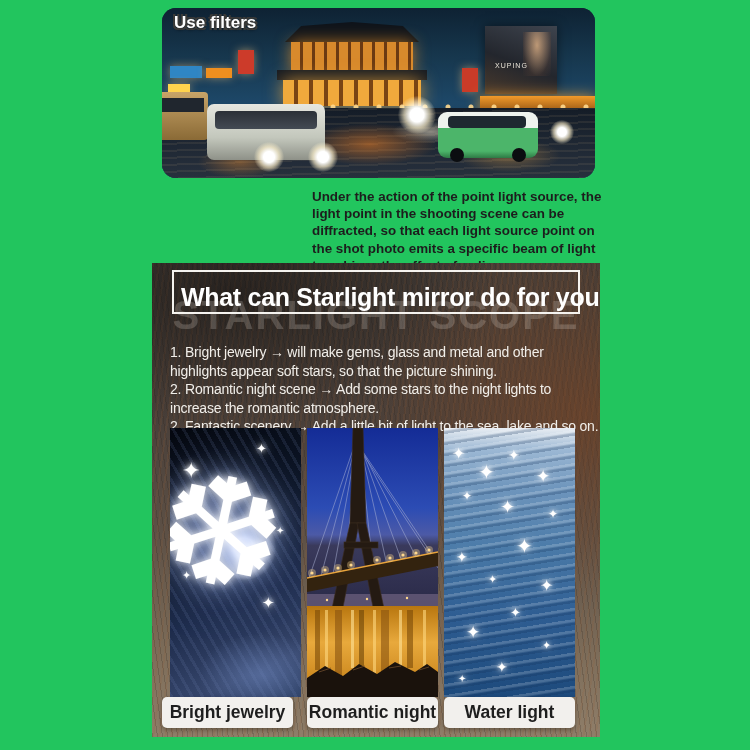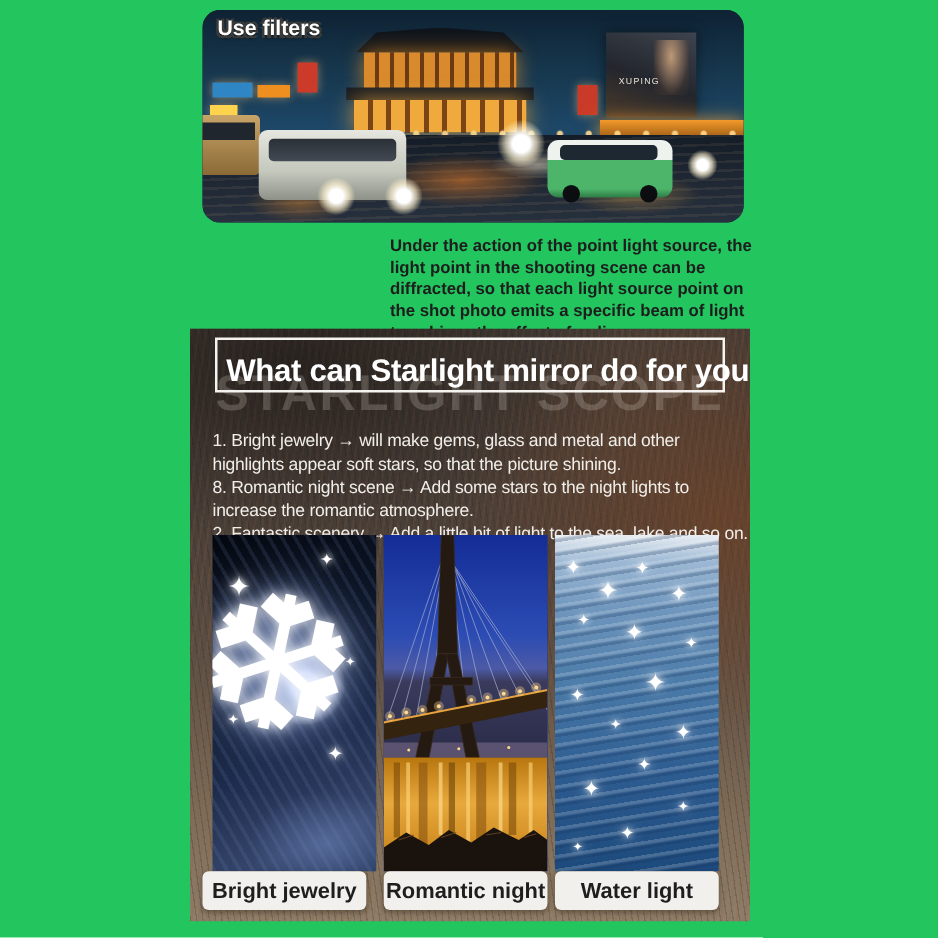--- a/index.html
+++ b/index.html
@@ -155,21 +155,21 @@
 
   <div class="desc">Under the action of the point light source, the light point in the shooting scene can be diffracted, so that each light source point on the shot photo emits a specific beam of light to achieve the effect of radiance.</div>
 
   <div class="panel">
     <div class="watermark">STARLIGHT SCOPE</div>
     <div class="head-box">
       <span>What can Starlight mirror do for you</span>
     </div>
     <div class="points">
       <p>1. Bright jewelry → will make gems, glass and metal and other highlights appear soft stars, so that the picture shining.</p>
-      <p>8. Romantic night scene → Add some stars to the night lights to increase the romantic atmosphere.</p>
+      <p>2. Romantic night scene → Add some stars to the night lights to increase the romantic atmosphere.</p>
       <p>2. Fantastic scenery → Add a little bit of light to the sea, lake and so on.</p>
     </div>
 
     <div class="fig fig-jewel">
       <div class="centerglow"></div>
       <div class="snowflake">❆</div>
       <div class="sparkle" style="left:12px;top:32px;font-size:22px;">✦</div>
       <div class="sparkle" style="left:86px;top:14px;font-size:13px;">✦</div>
       <div class="sparkle" style="left:12px;top:142px;font-size:11px;">✦</div>
       <div class="sparkle" style="left:92px;top:168px;font-size:15px;">✦</div>

